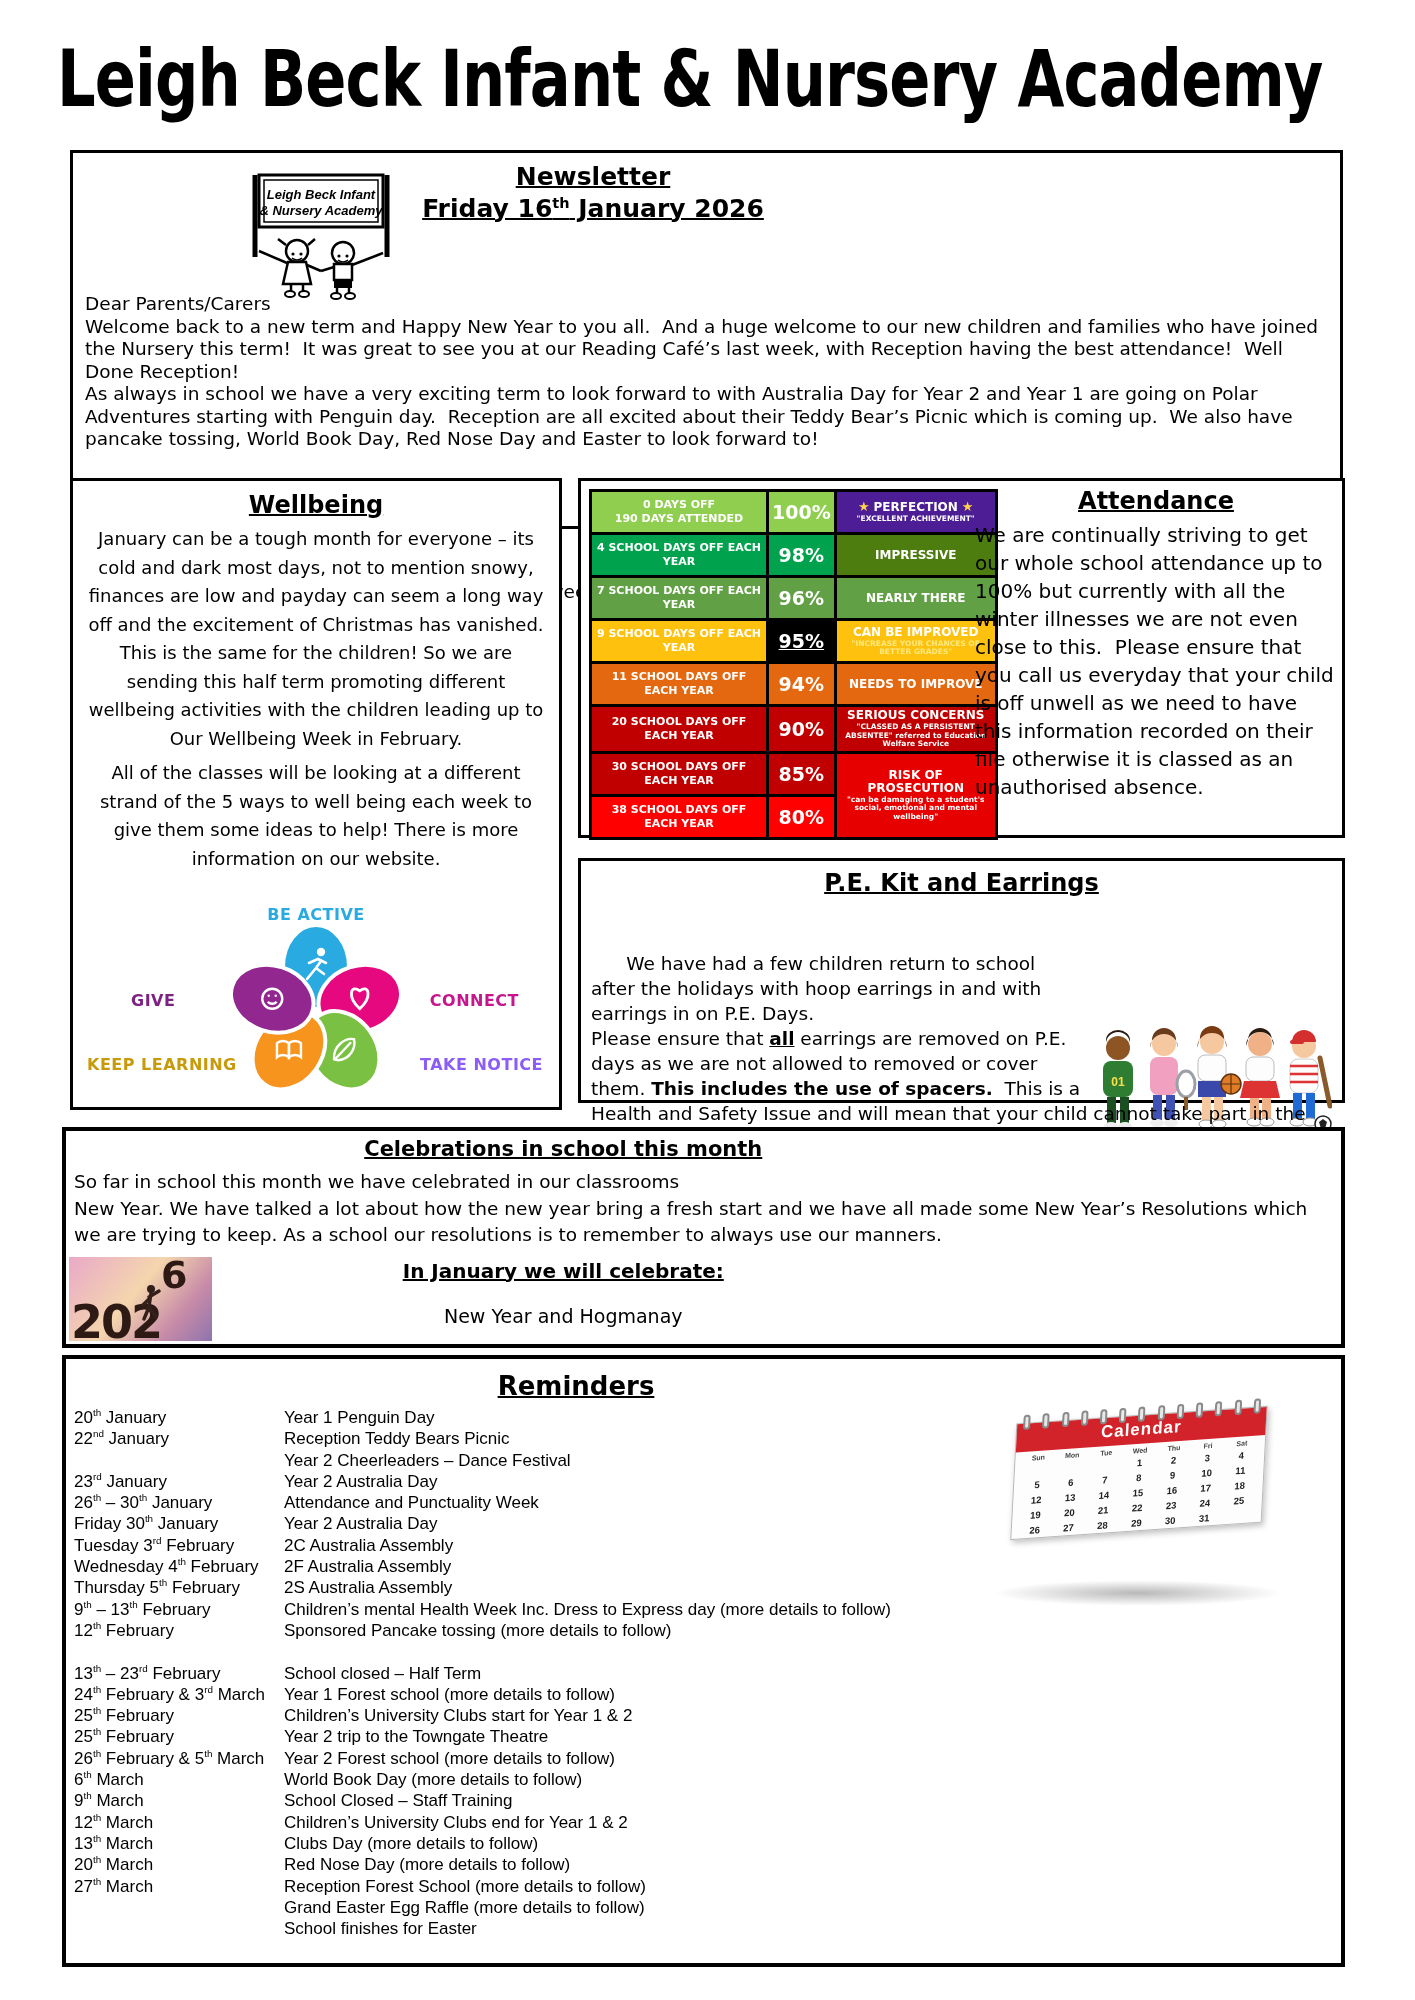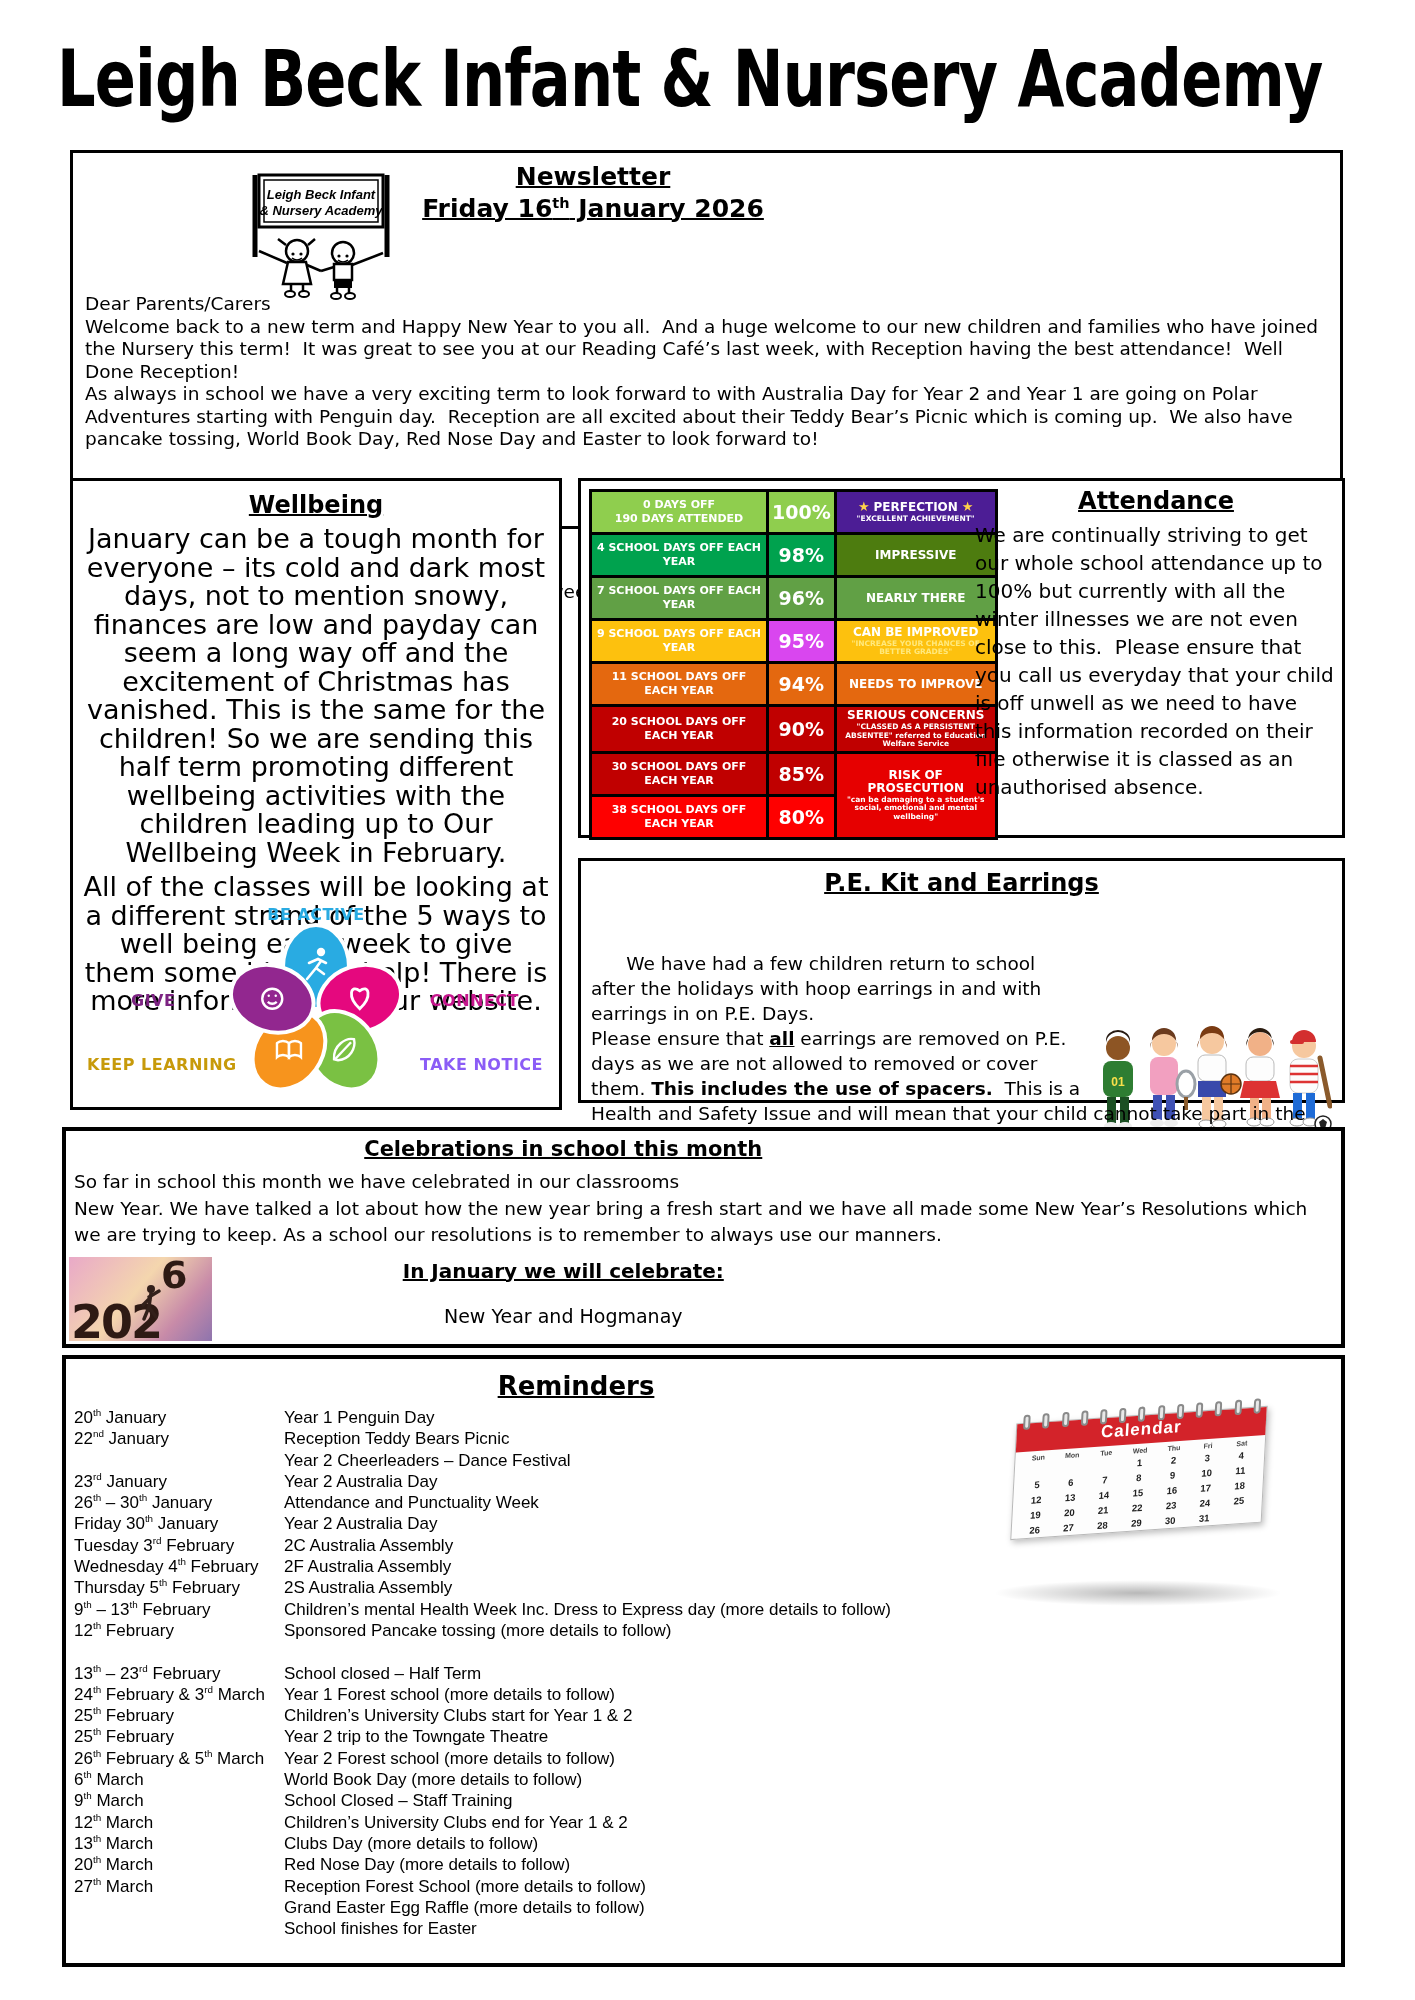--- a/index.html
+++ b/index.html
@@ -20,21 +20,21 @@
   .logo{position:absolute;left:172px;top:6px;width:152px;height:142px;}
   .intro-head{position:absolute;left:300px;top:8px;width:440px;text-align:center;}
   .intro-head .hl{font-size:25px;font-weight:bold;text-decoration:underline;text-decoration-thickness:2px;line-height:32px;}
   .intro-body{position:absolute;left:12px;top:140px;width:1246px;font-size:18.5px;line-height:22.5px;white-space:pre-wrap;}
   .intro-signoff{position:absolute;left:12px;top:428px;width:980px;text-align:center;font-size:18.5px;white-space:pre;}
 
   
   .box-wellbeing{left:70px;top:478px;width:492px;height:632px;}
   .wb-title{margin-top:10px;text-align:center;font-size:24px;font-weight:bold;
             text-decoration:underline;text-decoration-thickness:2px;}
-  .wb-para{margin:6px 10px 0 10px;text-align:center;font-size:27px;line-height:28.5px;}
+  .wb-para{margin:6px 10px 0 10px;text-align:center;font-size:18px;line-height:28.5px;}
   .fw-wrap{position:absolute;left:0;bottom:6px;width:100%;height:196px;}
   .fw-label{position:absolute;font-size:16px;font-weight:bold;letter-spacing:.5px;}
   .fw-be-active{left:0;right:0;top:0;text-align:center;}
   .fw-give{left:58px;top:86px;}
   .fw-connect{right:40px;top:86px;}
   .fw-keep-learning{left:14px;top:150px;}
   .fw-take-notice{right:16px;top:150px;}
   .fw-svg{position:absolute;left:50%;top:12px;transform:translateX(-50%);}
 
   
@@ -226,21 +226,21 @@
           </tr>
           <tr>
             <td class="att-days" style="background: rgb(97, 160, 69);">7 SCHOOL DAYS OFF EACH YEAR</td>
             <td class="att-pct" style="background: rgb(97, 160, 69);">96%</td>
             <td class="att-desc" style="background: rgb(97, 160, 69);">
               <div class="att-desc-title">NEARLY THERE</div>
             </td>
           </tr>
           <tr>
             <td class="att-days" style="background: rgb(253, 193, 14);">9 SCHOOL DAYS OFF EACH YEAR</td>
-            <td class="att-pct" style="background: #d946ef;">95%</td>
+            <td class="att-pct" style="background: #000000; text-decoration: underline;">95%</td>
             <td class="att-desc" style="background: rgb(253, 193, 14);">
               <div class="att-desc-title">CAN BE IMPROVED</div>
               <div class="att-desc-sub" style="color: rgb(255, 233, 125);">"INCREASE YOUR CHANCES OF BETTER GRADES"</div>
             </td>
           </tr>
           <tr>
             <td class="att-days" style="background: rgb(228, 104, 15);">11 SCHOOL DAYS OFF EACH YEAR</td>
             <td class="att-pct" style="background: rgb(228, 104, 15);">94%</td>
             <td class="att-desc" style="background: rgb(228, 104, 15);">
               <div class="att-desc-title">NEEDS TO IMPROVE</div>

